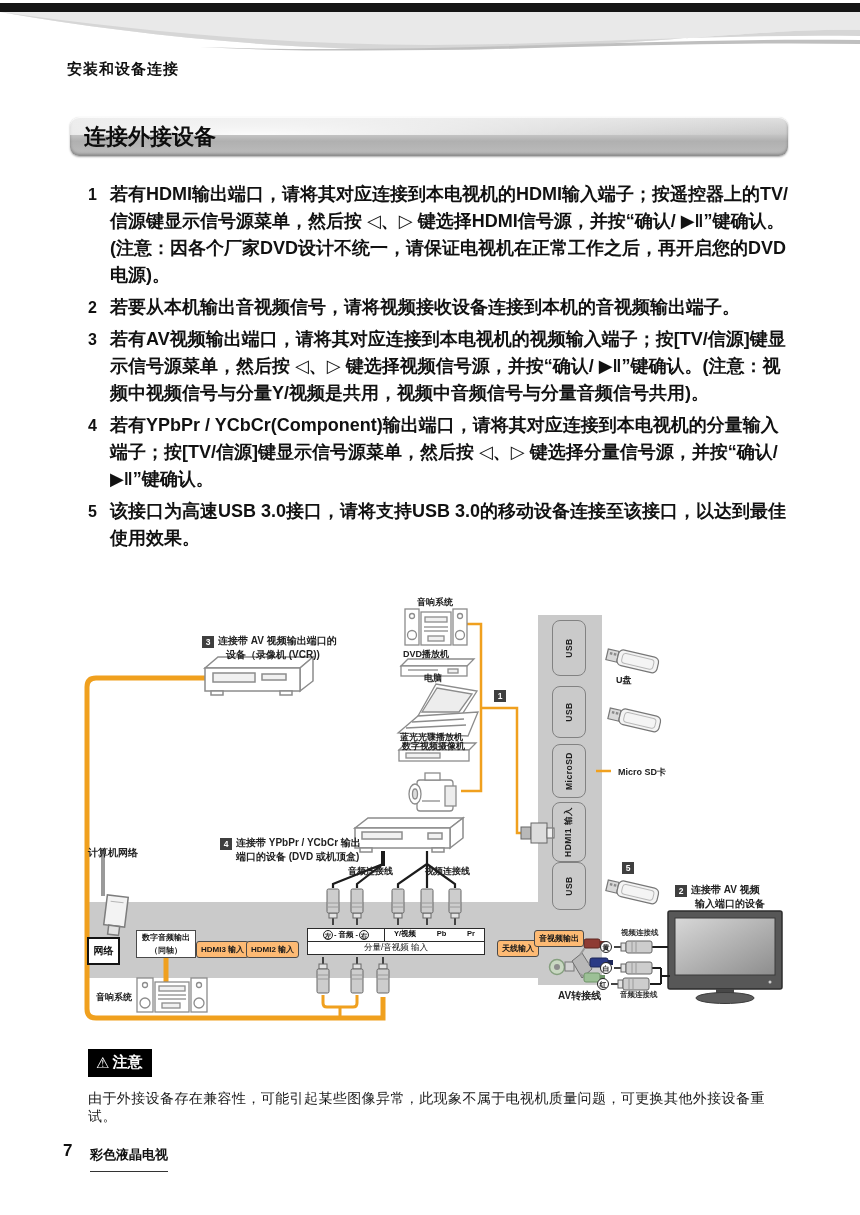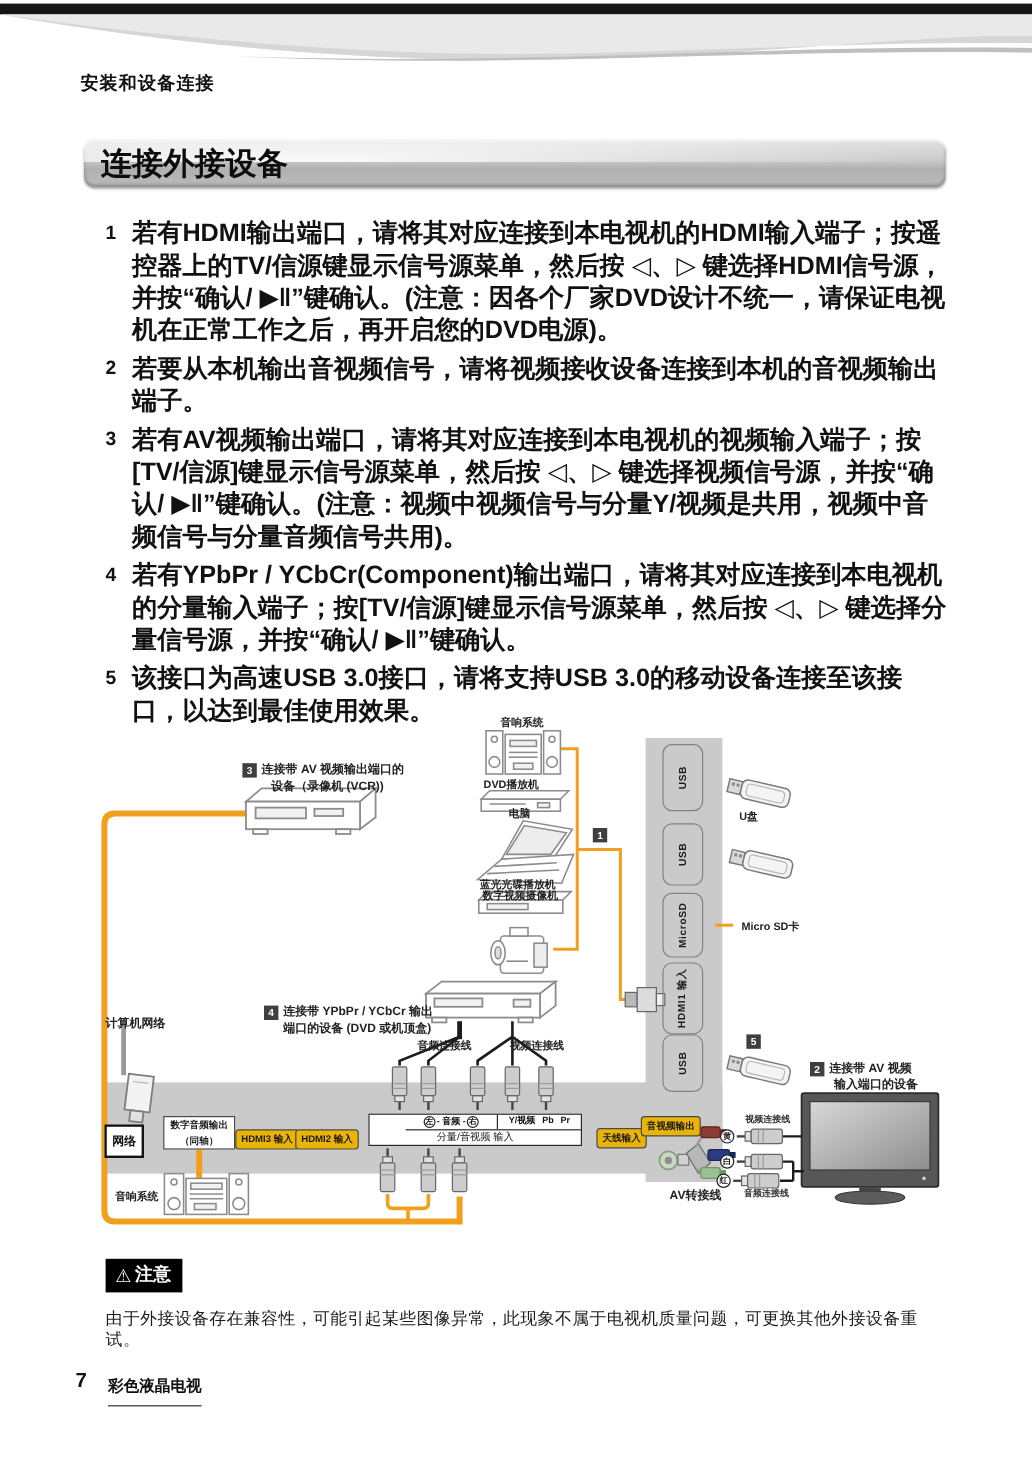--- a/index.html
+++ b/index.html
@@ -7,44 +7,44 @@
         font-family:"Liberation Sans","DejaVu Sans",sans-serif;color:#111;}
   .abs{position:absolute;}
   
   .section-header{left:67px;top:60px;font-size:15px;font-weight:bold;letter-spacing:1px;}
   .titlebar{left:70px;top:117px;width:718px;height:39px;border-radius:9px;
     background:linear-gradient(#e2e2e2 0%,#c9c9c9 42%,#b0b0b0 62%,#bdbdbd 100%);
     box-shadow:inset 0 1px 0 #f7f7f7, inset 0 -2px 3px rgba(0,0,0,.28), 0 1px 2px rgba(0,0,0,.35);
     overflow:hidden;}
   .titlebar::before{content:"";position:absolute;left:-8%;top:-70%;width:120%;height:115%;
     background:radial-gradient(ellipse at 28% 100%, rgba(255,255,255,.95), rgba(255,255,255,0) 62%);}
-  .titlebar .t{position:relative;font-size:26px;font-weight:bold;line-height:39px;padding-left:14px;color:#0d0d0d;}
+  .titlebar .t{position:relative;font-size:22px;font-weight:bold;line-height:39px;padding-left:14px;color:#0d0d0d;}
   
   .bodytext{left:70px;top:176px;width:722px;}
   .intro{font-size:17px;line-height:27px;font-weight:600;margin:0 0 6px 0;}
   .step{display:flex;margin-top:5px;}
   .step .n{flex:none;width:22px;padding-left:18px;font-size:16px;font-weight:600;line-height:27px;}
-  .step .t{flex:1;font-size:21px;line-height:27px;font-weight:600;}
+  .step .t{flex:1;font-size:18px;line-height:27px;font-weight:600;}
   
   .dlabel{font-size:9px;font-weight:bold;color:#222;white-space:nowrap;}
   .dlabel-b{font-size:10px;font-weight:bold;color:#222;white-space:nowrap;}
   .dlabel-s{font-size:7.5px;font-weight:bold;color:#333;white-space:nowrap;}
   .badge{background:#3f3f3f;color:#fff;font-size:8.5px;font-weight:bold;width:12px;height:12px;
          line-height:12px;text-align:center;}
   .vport{border:1.5px solid #828282;border-radius:8px;display:flex;align-items:center;justify-content:center;}
   .vport span{transform:rotate(-90deg);white-space:nowrap;font-size:8.5px;font-weight:bold;color:#1d1d1d;letter-spacing:.5px;}
-  .pill{border:1px solid #4a4a4a;border-radius:3px;background:#eab308;font-size:8px;font-weight:bold;
+  .pill{border:1px solid #4a4a4a;border-radius:3px;background:#fdba74;font-size:8px;font-weight:bold;
         padding:2px 4px;white-space:nowrap;color:#1a1a1a;}
   .lanbox{width:29px;height:24px;border:2px solid #141414;background:#fff;font-size:10px;font-weight:bold;
           display:flex;align-items:center;justify-content:center;}
   .coaxbox{width:58px;height:26px;background:#fff;border:1px solid #4a4a4a;font-size:8px;font-weight:bold;
            text-align:center;line-height:13px;color:#1a1a1a;}
   .comp-panel{left:307px;top:928px;width:178px;height:27px;background:#fff;border:1.2px solid #2a2a2a;
               display:flex;flex-direction:column;box-sizing:border-box;}
-  .comp-r1{flex:1;display:flex;border-bottom:1.2px solid #2a2a2a;margin-left:30px;}
+  .comp-r1{flex:1;display:flex;border-bottom:1.2px solid #2a2a2a;}
   .comp-c1{width:76px;border-right:1.2px solid #2a2a2a;display:flex;align-items:center;justify-content:center;gap:1px;font-size:7.5px;font-weight:bold;}
   .comp-c2{flex:1;display:flex;justify-content:space-between;padding:0 9px;font-size:7.5px;font-weight:bold;}
   .comp-r2{flex:1;display:flex;align-items:center;justify-content:center;font-size:8.5px;font-weight:normal;}
   .cc{width:10px;height:10px;border:1px solid #222;border-radius:50%;font-size:6.5px;line-height:10px;
       text-align:center;font-weight:bold;background:#fff;box-sizing:border-box;}
   .cc-lg{width:12px;height:12px;line-height:11px;font-size:7px;}
   
   .notebadge{left:88px;top:1049px;background:#000;color:#fff;font-size:15px;font-weight:bold;
              padding:4px 10px 5px 8px;display:flex;align-items:center;gap:3px;}
   .notetext{left:88px;top:1090px;width:700px;font-size:14px;letter-spacing:.4px;color:#1a1a1a;}

